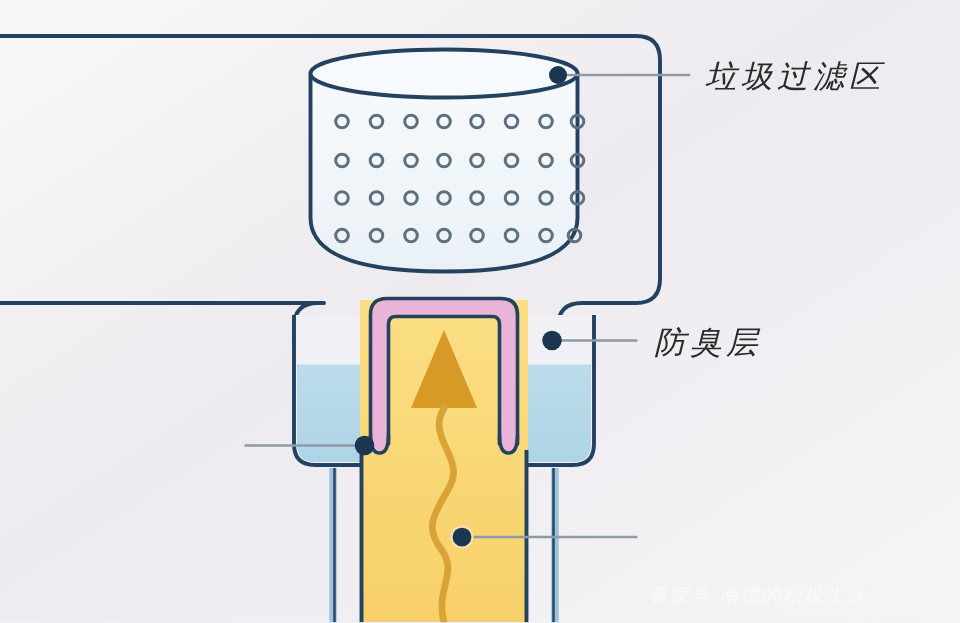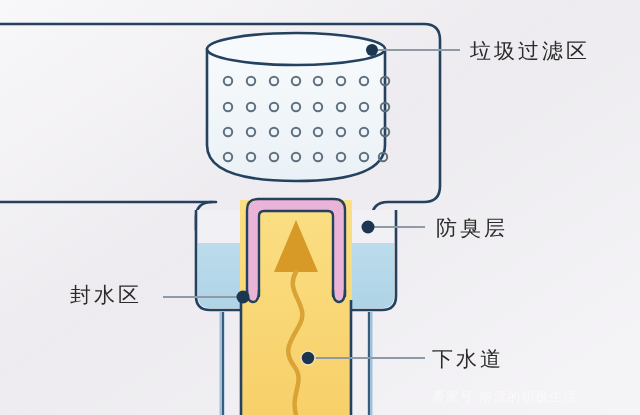--- a/index.html
+++ b/index.html
@@ -7,20 +7,21 @@
     width:640px;height:415px;
     background:#f3f1f4;
     font-family:"Liberation Sans","DejaVu Sans",sans-serif;
     overflow:hidden;
     position:relative;
   }
   #stage{
     position:absolute;inset:0;
     width:640px;height:337px;
     background:linear-gradient(135deg,#f7f6f8 0%,#eeecf0 35%,#ecebef 70%,#f4f3f6 100%);
+    font-style:italic;
   }
   svg.diagram{position:absolute;left:0;top:0;width:640px;height:415px;display:block;}
   .lbl{
     position:absolute;
     color:#2b2b2b;
     font-size:21px;
     letter-spacing:3px;
     white-space:nowrap;
     font-family:"DejaVu Sans","Liberation Sans",sans-serif;
     font-weight:500;
@@ -243,19 +244,17 @@
 
       <line x1="310" y1="358" x2="425" y2="358" stroke="#8e9aa6" stroke-width="1.8"></line>
       <circle cx="308" cy="358" r="7" fill="#1c3550" stroke="#f3e2b0" stroke-width="1.5"></circle>
     </g>
   </svg>
 
   <div class="lbl" id="label-filter">垃圾过滤区</div>
 
   <div class="lbl" id="label-odor">防臭层</div>
 
-  <div class="lbl" id="label-seal">封水区</div>
-
-  <div class="lbl" id="label-sewer">下水道</div>
+
 
   <div id="watermark">看家号 南漂的积极生活</div>
 
 </div>
 
 </body></html>

